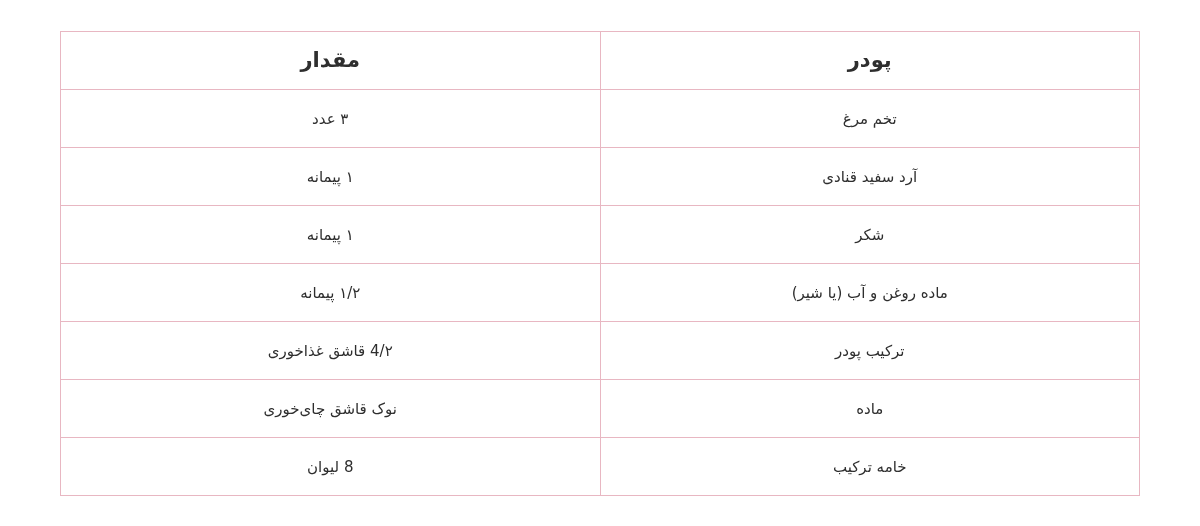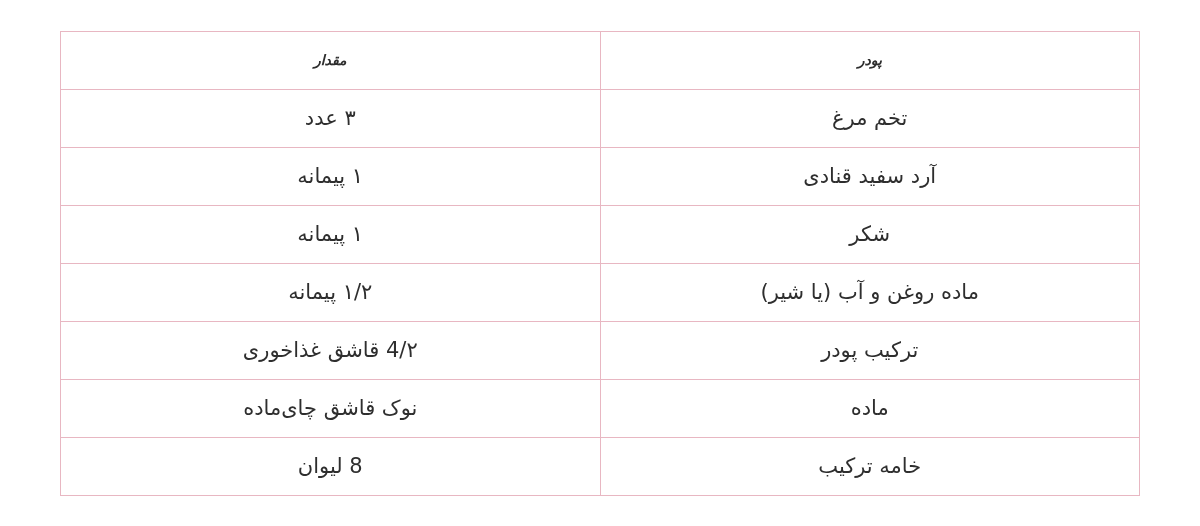--- a/index.html
+++ b/index.html
@@ -27,30 +27,29 @@
     table-layout: fixed;
     direction: rtl;
   }
   table.ingredients th,
   table.ingredients td {
     border: 1px solid #e8b7c2;
     height: 57px;
     text-align: center;
     vertical-align: middle;
     font-weight: normal;
-    font-size: 21px;
+    font-size: 15px;
     line-height: 1.6;
     color: #2e2e2e;
     padding: 0 12px;
     background: #ffffff;
   }
   table.ingredients th {
     font-weight: bold;
-    font-size: 14px;
-    font-style: italic;
+    font-size: 21px;
   }
   table.ingredients col.c-material { width: 50%; }
   table.ingredients col.c-amount   { width: 50%; }
 </style>
 </head>
 <body>
 
 <div class="page">
   <table class="ingredients">
     <colgroup>
@@ -79,21 +78,21 @@
       <tr>
         <td>ماده روغن و آب (یا شیر)</td>
         <td>۱/۲ پیمانه</td>
       </tr>
       <tr>
         <td>ترکیب پودر</td>
         <td>4/۲ قاشق غذاخوری</td>
       </tr>
       <tr>
         <td>ماده</td>
-        <td>نوک قاشق چای‌ماده</td>
+        <td>نوک قاشق چای‌خوری</td>
       </tr>
       <tr>
         <td>خامه ترکیب</td>
         <td>8 لیوان</td>
       </tr>
     </tbody>
   </table>
 </div>
 
 </body></html>

